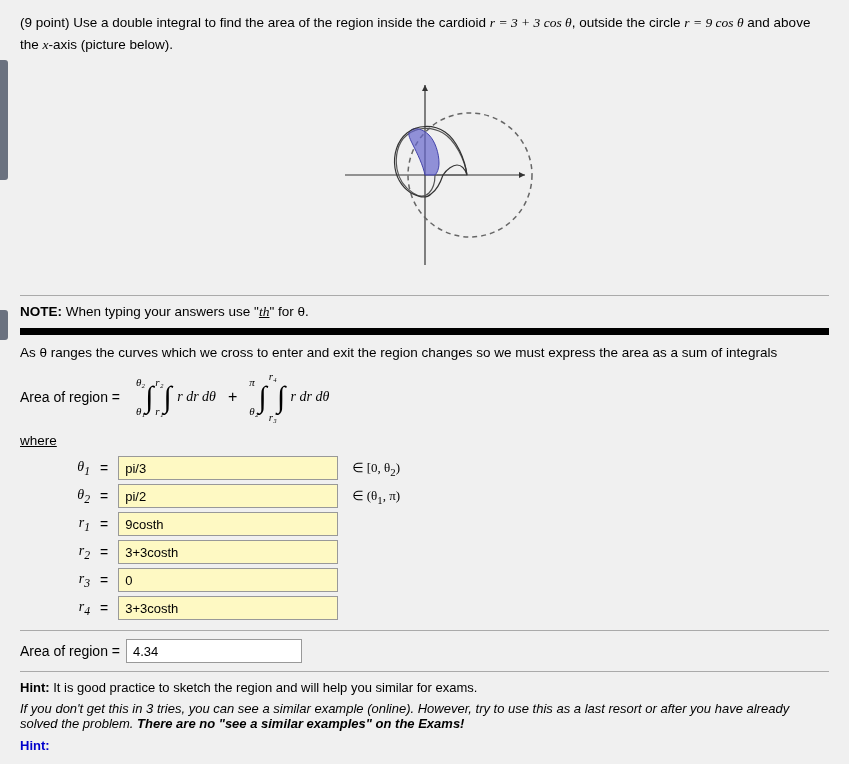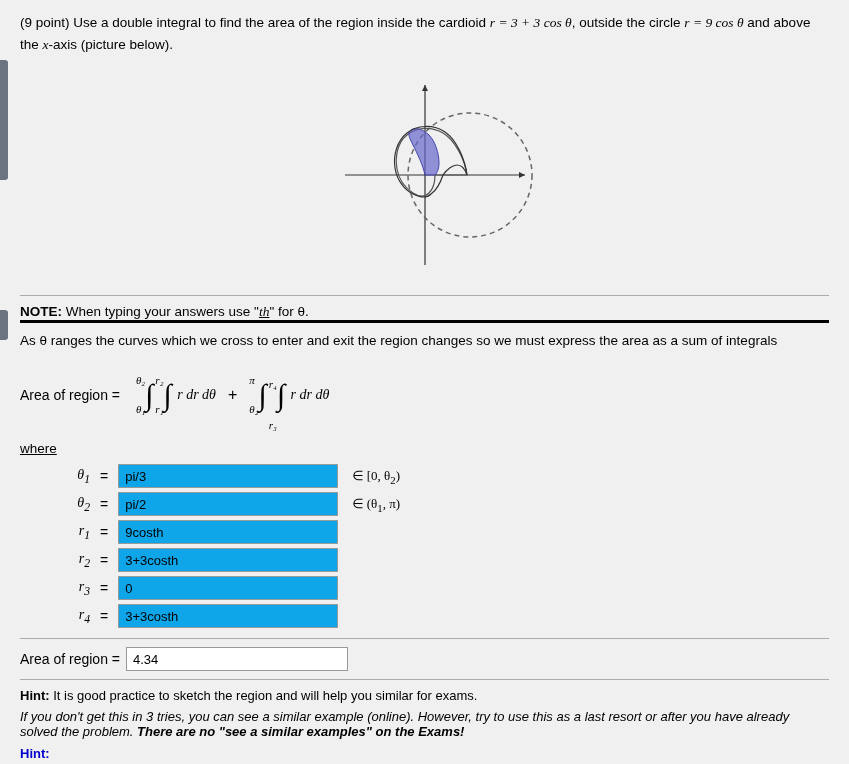--- a/index.html
+++ b/index.html
@@ -55,21 +55,22 @@
       background: #f0f0f0;
     }
     .divider {
       border: none;
       border-top: 1px solid #aaa;
       margin: 8px 0;
     }
     .note-section {
       font-size: 13.5px;
       margin-bottom: 6px;
-      border-bottom: 3px solid #000000;
+      padding-bottom: 8px;
+      border-bottom: 7px solid #000000;
     }
     .note-bold {
       font-weight: bold;
     }
     .theta-underline {
       text-decoration: underline;
       font-style: italic;
       font-family: 'Times New Roman', Times, serif;
     }
     .sum-section {
@@ -123,21 +124,21 @@
       width: 70px;
       text-align: right;
       flex-shrink: 0;
     }
     .equals {
       font-size: 14px;
       margin: 0 4px;
     }
     .text-input {
       border: 1px solid #999;
-      background: #0ea5e9;
+      background: #fef9c3;
       padding: 3px 6px;
       font-size: 13px;
       width: 220px;
       height: 24px;
       outline: none;
     }
     .range-label {
       font-size: 13px;
       font-family: 'Times New Roman', Times, serif;
       margin-left: 8px;
@@ -151,21 +152,21 @@
       border-top: 1px solid #aaa;
     }
     .area-result-label {
       font-size: 14px;
     }
     .area-result-input {
       border: 1px solid #999;
       background: white;
       padding: 3px 6px;
       font-size: 13px;
-      width: 222px;
+      width: 176px;
       height: 24px;
       outline: none;
     }
     .hint-section {
       font-size: 13px;
       margin: 6px 0;
       border-top: 1px solid #aaa;
       padding-top: 8px;
     }
     .hint-bold {
@@ -285,21 +286,21 @@
       </span>
       <span class="plus-sign">+</span>
       
       <span class="integral-group">
         <span style="display:inline-flex; flex-direction:column; align-items:flex-start; font-size:11px; font-style:italic; font-family:'Times New Roman',serif; line-height:1; margin-right:-2px;">
           <span style="margin-bottom:2px;">π</span>
           <span style="margin-top:16px;">θ₂</span>
         </span>
         <span style="font-size:30px; font-family:'Times New Roman',serif; line-height:1;">∫</span>
         <span style="display:inline-flex; flex-direction:column; align-items:flex-start; font-size:11px; font-style:italic; font-family:'Times New Roman',serif; line-height:1; margin-right:-2px;">
-          <span style="margin-bottom:2px;margin-top:20px;">r₄</span>
+          <span style="margin-bottom:2px;">r₄</span>
           <span style="margin-top:28px;">r₃</span>
         </span>
         <span style="font-size:30px; font-family:'Times New Roman',serif; line-height:1;">∫</span>
         <span class="dr-dtheta">&nbsp;r dr dθ</span>
       </span>
     </div>
 
     
     <p class="where-label">where</p>
 

